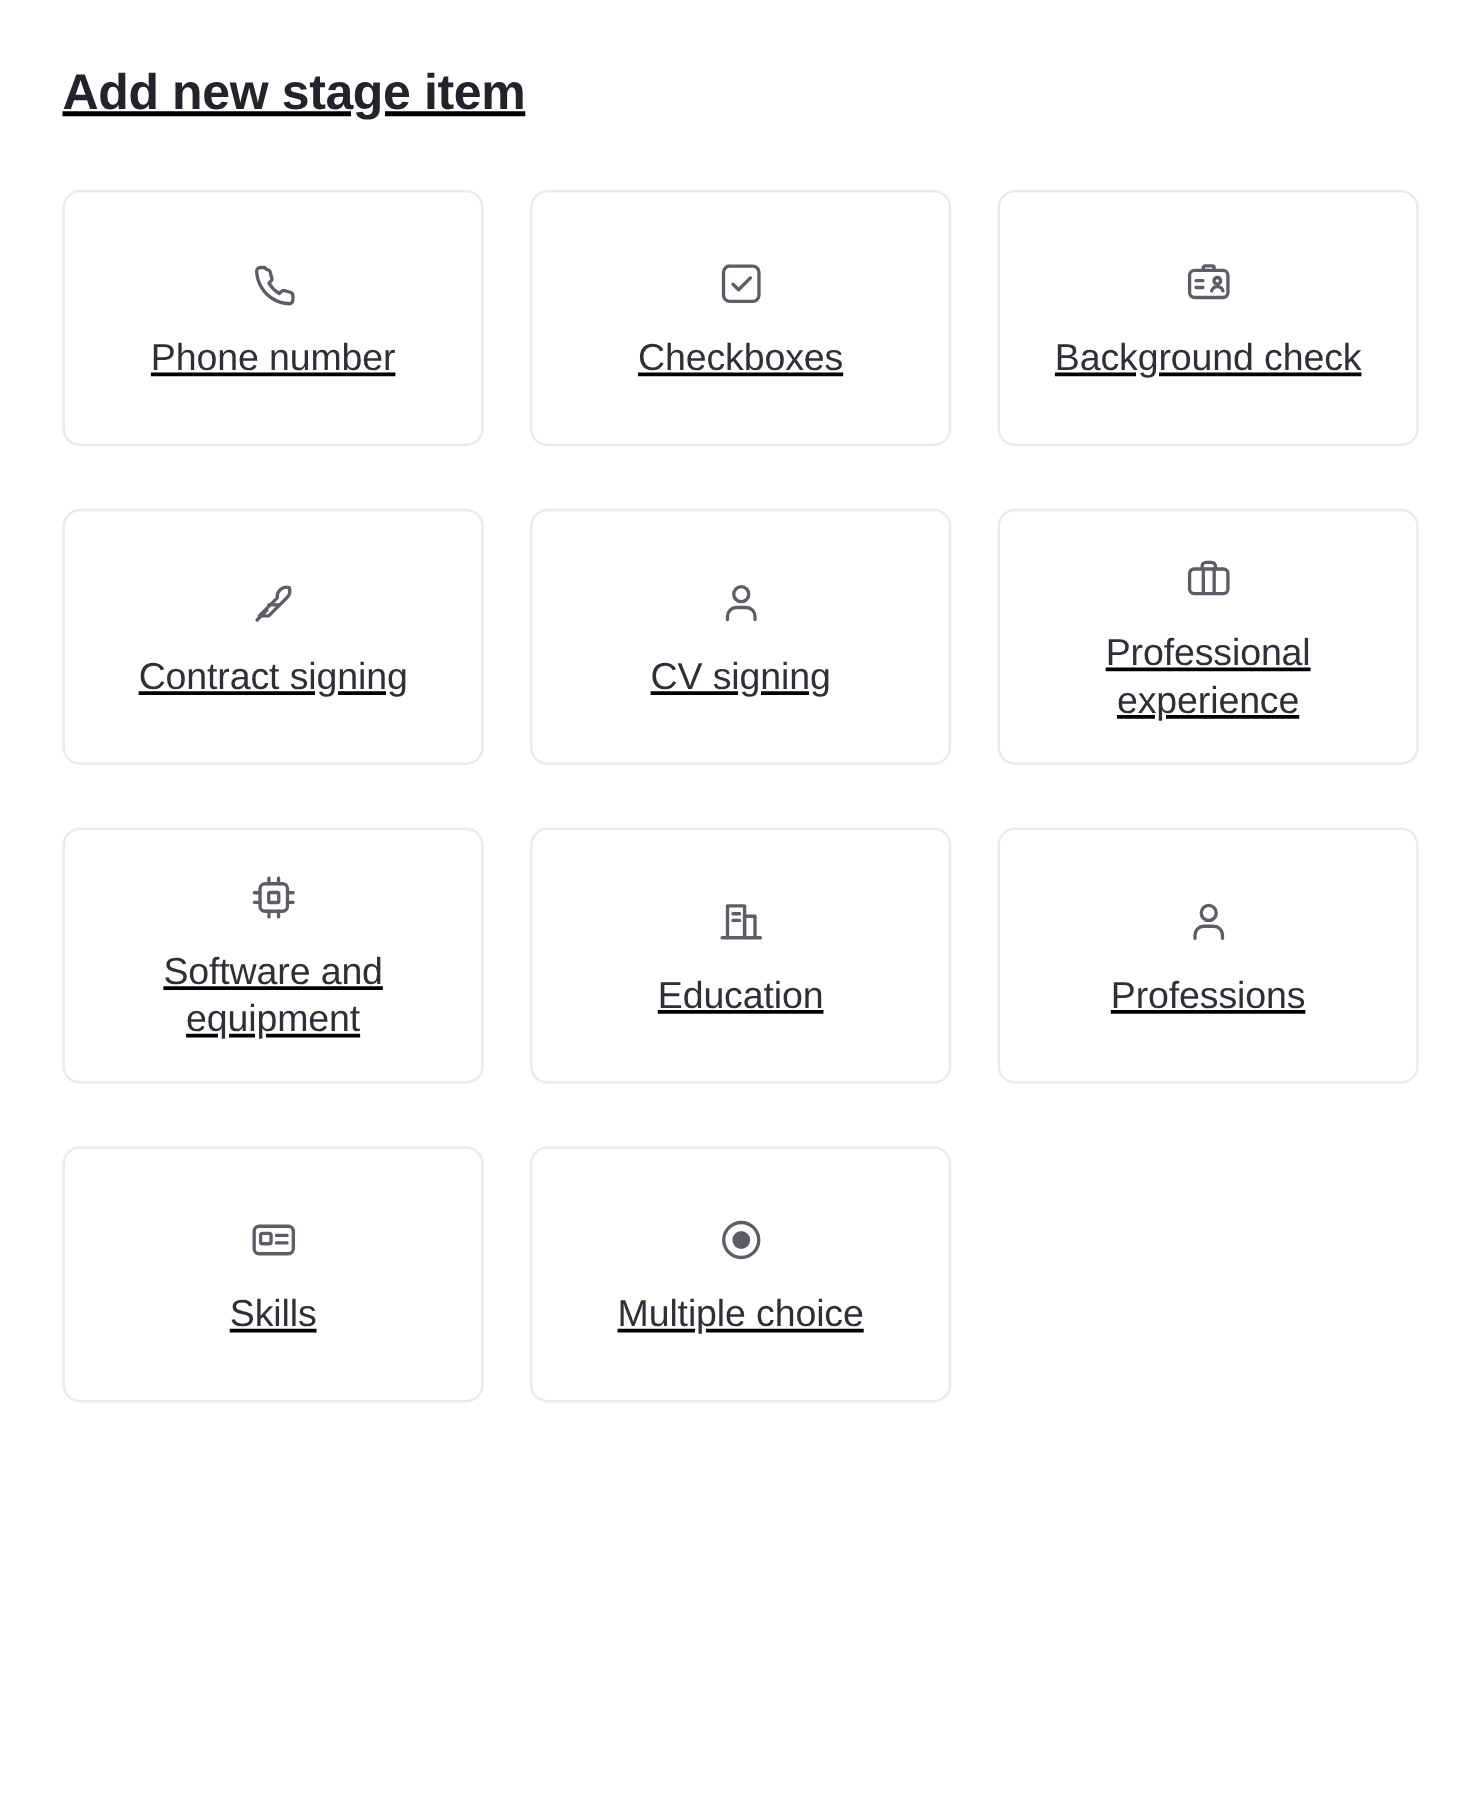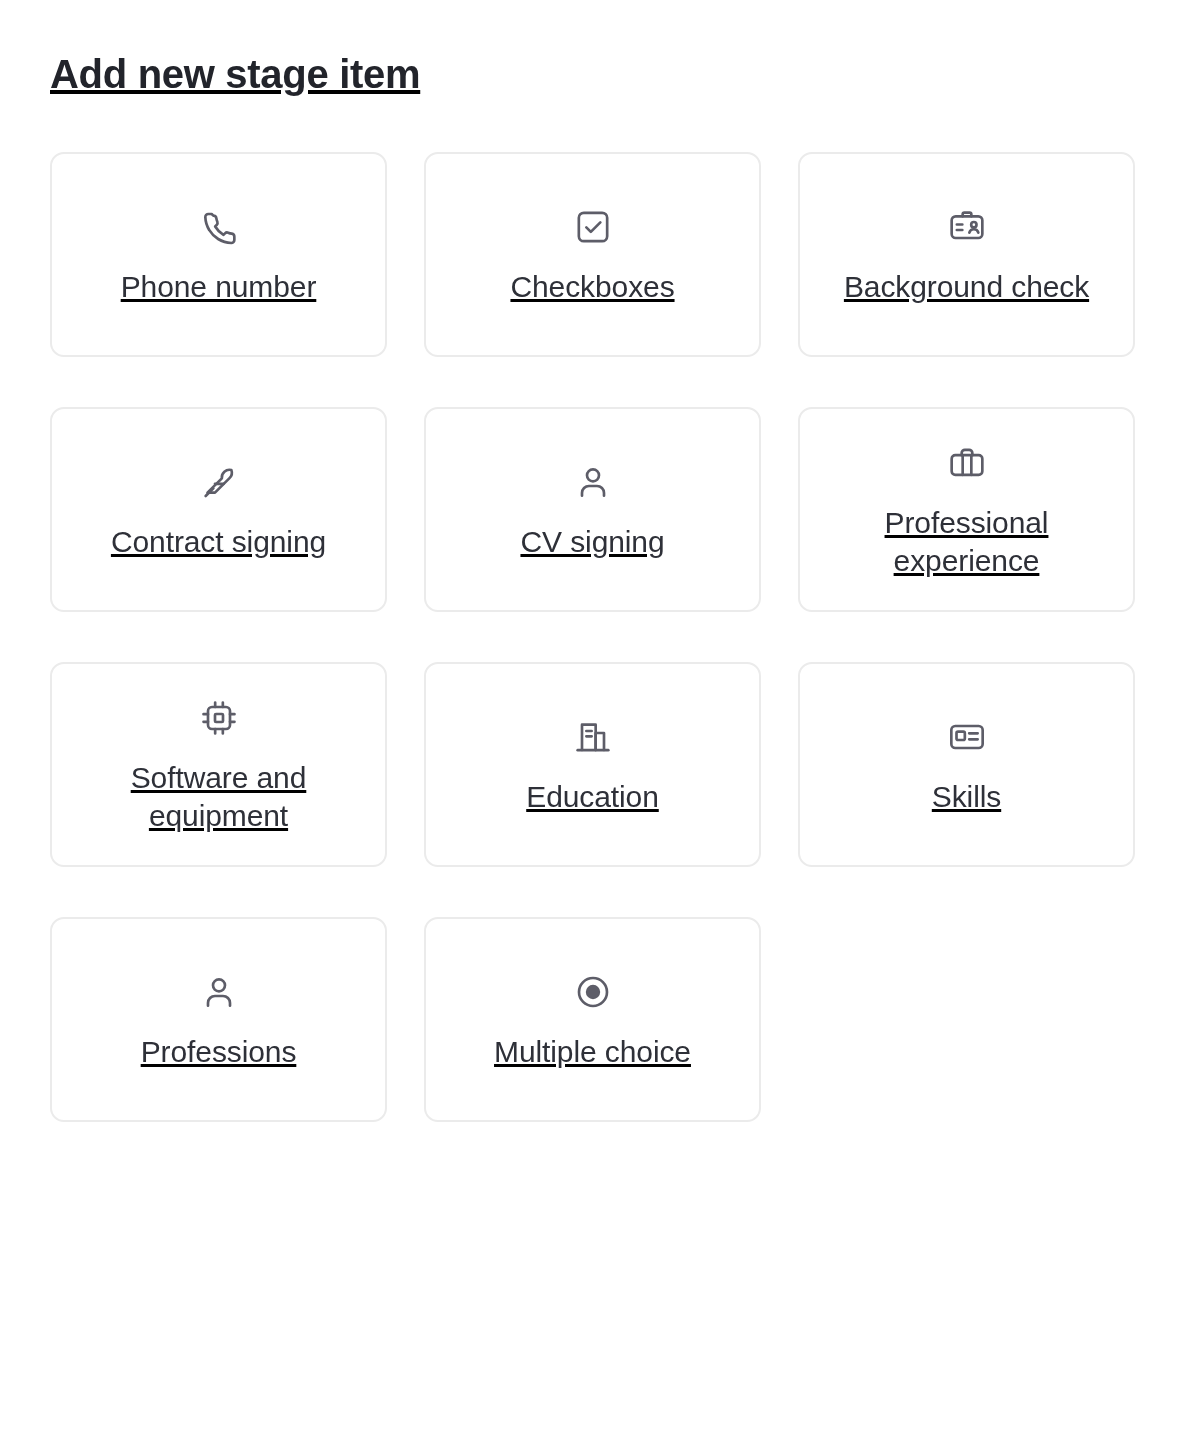--- a/index.html
+++ b/index.html
@@ -152,35 +152,35 @@
             <path d="M13.6 19.8V9.6h5v10.2"></path>
             <path d="M2.8 19.9h18.4"></path>
             <path d="M8 8.4h3.2M8 11.6h3.2"></path>
           </svg>
         </div>
         <div class="card-label">Education</div>
       </div>
       <div class="stage-card">
         <div class="card-icon">
           <svg width="40" height="40" viewBox="0 0 24 24" fill="none" stroke="#5d5d68" stroke-width="1.6" stroke-linecap="round" stroke-linejoin="round">
+            <circle cx="12" cy="8" r="3.6"></circle>
+            <path d="M5.4 20.2v-1.6a4.2 4.2 0 0 1 4.2-4.2h4.8a4.2 4.2 0 0 1 4.2 4.2v1.6"></path>
+          </svg>
+        </div>
+        <div class="card-label">Professions</div>
+      </div>
+      <div class="stage-card">
+        <div class="card-icon">
+          <svg width="40" height="40" viewBox="0 0 24 24" fill="none" stroke="#5d5d68" stroke-width="1.6" stroke-linecap="round" stroke-linejoin="round">
             <rect x="2.6" y="5.4" width="18.8" height="13.2" rx="2.4"></rect>
             <rect x="5.7" y="8.8" width="5" height="5" rx="0.9"></rect>
             <path d="M13.3 9.8h5.1M13.3 13.4h5.1"></path>
           </svg>
         </div>
         <div class="card-label">Skills</div>
-      </div>
-      <div class="stage-card">
-        <div class="card-icon">
-          <svg width="40" height="40" viewBox="0 0 24 24" fill="none" stroke="#5d5d68" stroke-width="1.6" stroke-linecap="round" stroke-linejoin="round">
-            <circle cx="12" cy="8" r="3.6"></circle>
-            <path d="M5.4 20.2v-1.6a4.2 4.2 0 0 1 4.2-4.2h4.8a4.2 4.2 0 0 1 4.2 4.2v1.6"></path>
-          </svg>
-        </div>
-        <div class="card-label">Professions</div>
       </div>
       <div class="stage-card">
         <div class="card-icon">
           <svg width="40" height="40" viewBox="0 0 24 24" fill="none" stroke="#5d5d68" stroke-width="1.6" stroke-linecap="round" stroke-linejoin="round">
             <circle cx="12" cy="12" r="8.4"></circle>
             <circle cx="12" cy="12" r="4.3" fill="#5d5d68" stroke="none"></circle>
           </svg>
         </div>
         <div class="card-label">Multiple choice</div>
       </div>

